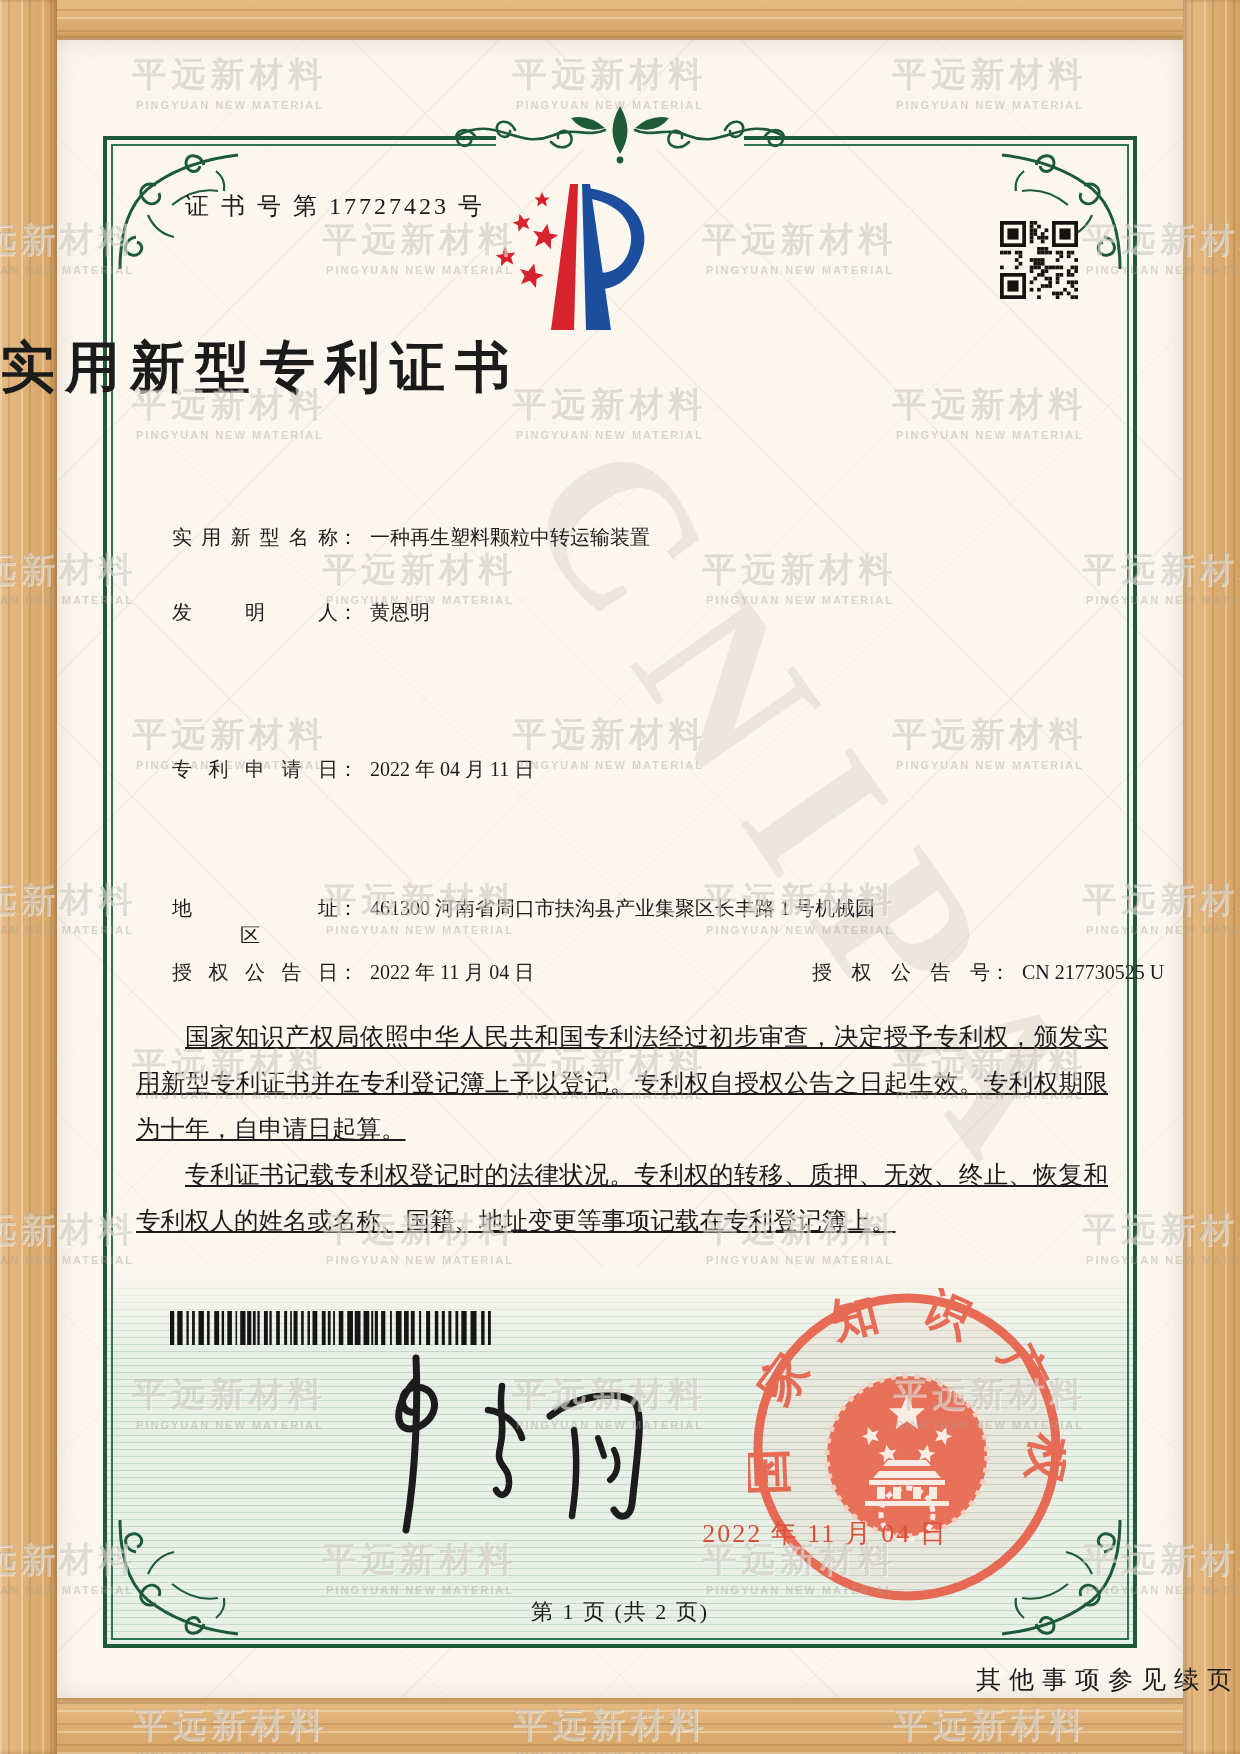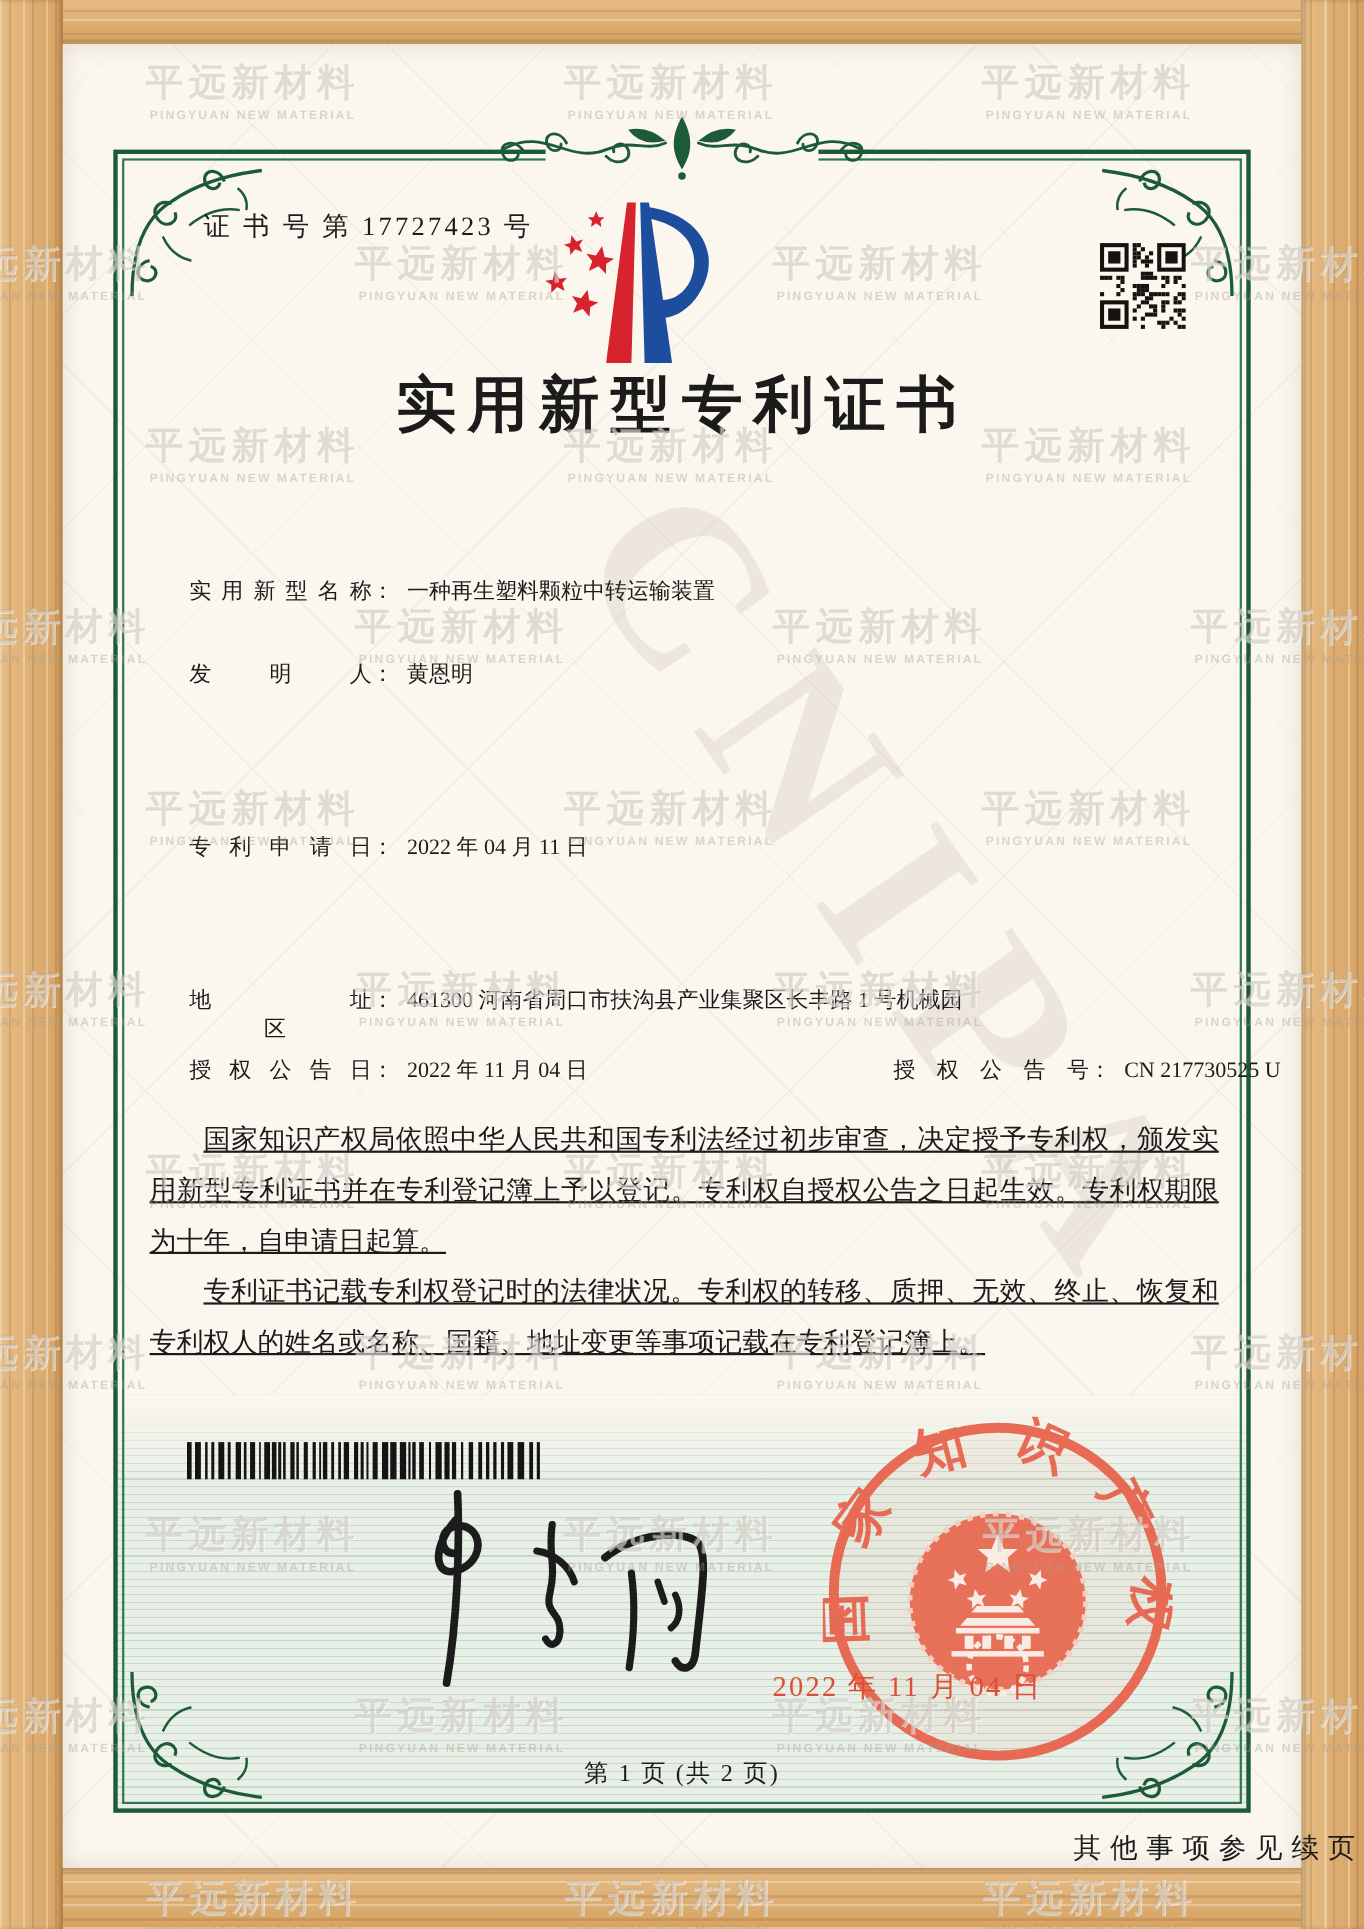--- a/index.html
+++ b/index.html
@@ -46,21 +46,21 @@
     border:4px solid #1d5b38;box-sizing:border-box;}
   .cert-border::after{content:"";position:absolute;inset:4px;border:2px solid #2e7551;}
   .ornament{position:absolute;z-index:4;color:#1d5b38;}
   .orn-mask{position:absolute;z-index:4;left:496px;top:128px;width:248px;height:22px;background:#fbf7ef;}
 
   
   .content{position:absolute;z-index:5;left:0;top:0;width:100%;height:100%;color:#1b1b1b;}
   .cert-no{position:absolute;left:185px;top:190px;font-size:24px;letter-spacing:3px;}
   .logo{position:absolute;left:478px;top:180px;width:172px;height:154px;}
   .qr{position:absolute;left:1000px;top:221px;width:78px;height:78px;}
-  .title{position:absolute;left:0;top:331px;width:1240px;text-align:center;
+  .title{position:absolute;left:0;top:331px;width:1240px;text-align:left;
     font-size:55px;font-weight:bold;letter-spacing:10px;}
 
   .field-row{position:absolute;left:172px;font-size:20px;white-space:nowrap;}
   .field-label{display:inline-block;width:166px;text-align:justify;text-align-last:justify;}
   .field-colon{display:inline-block;margin-right:12px;}
   .addr-line2{display:block;margin-left:68px;white-space:nowrap;}
   .grant-right{position:absolute;left:640px;top:0;white-space:nowrap;}
   .grant-right .field-label{width:178px;}
 
   .paragraphs{position:absolute;left:136px;top:1014px;width:972px;font-size:24.5px;line-height:46px;

